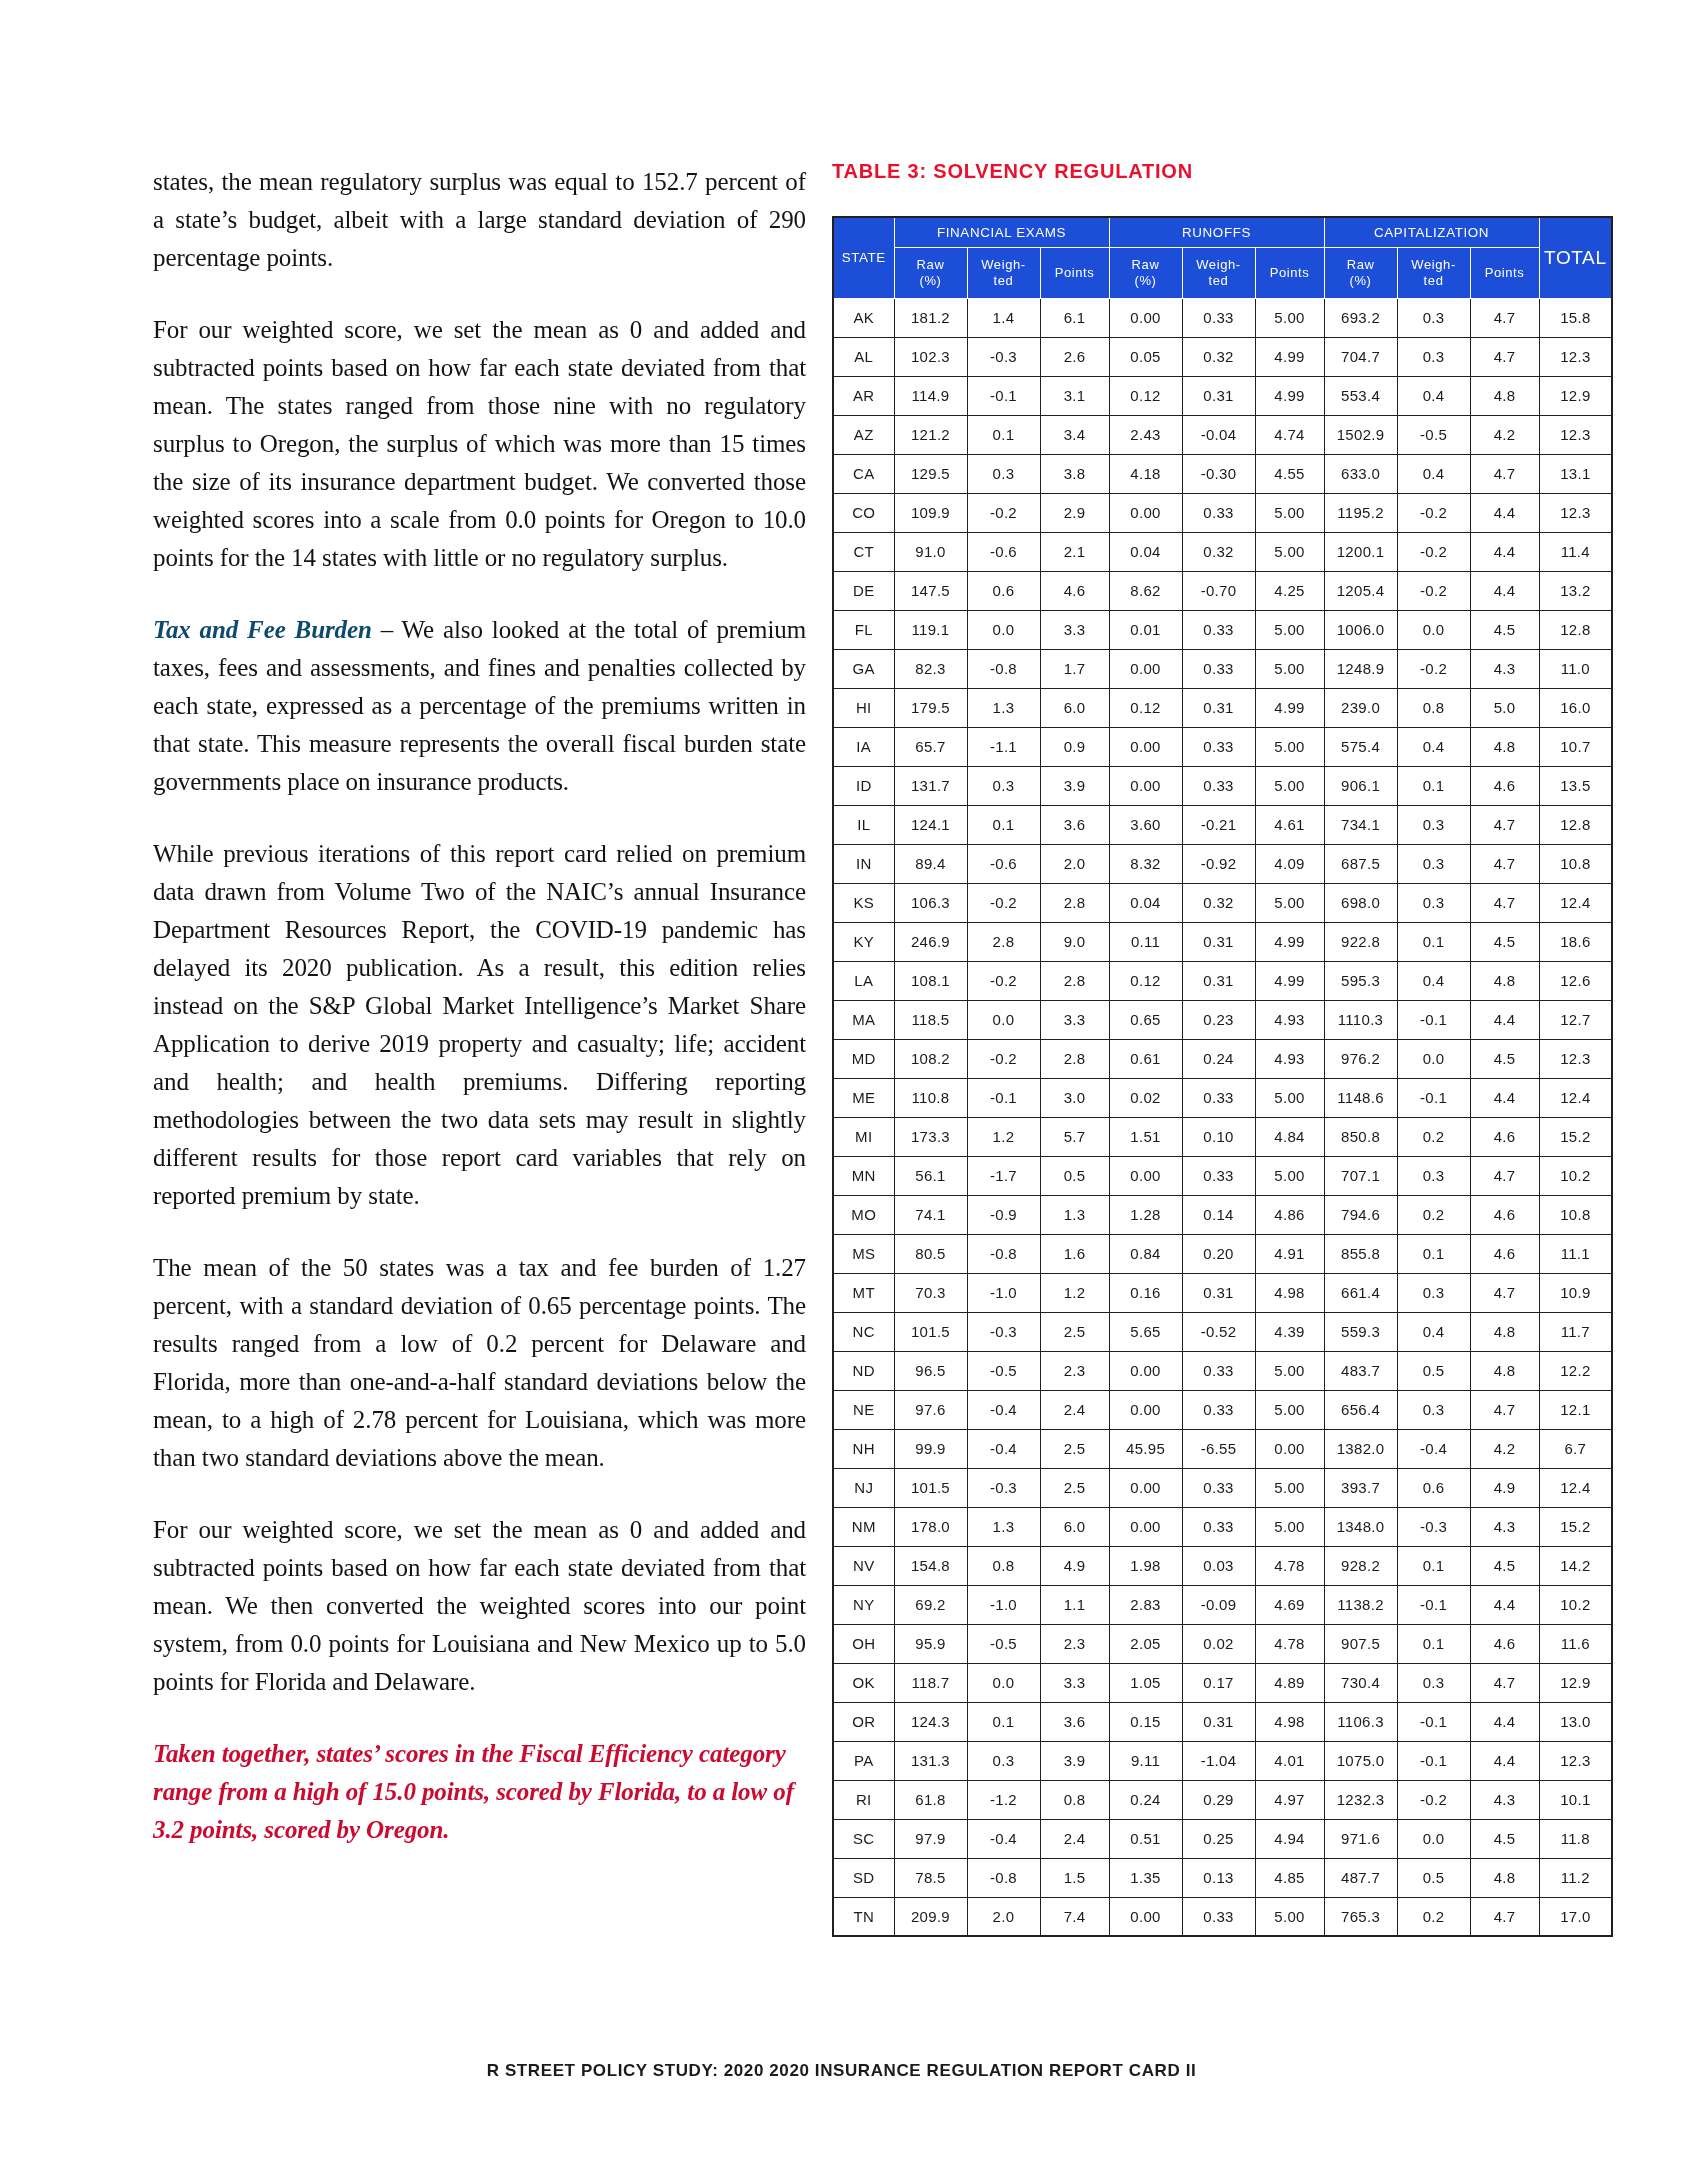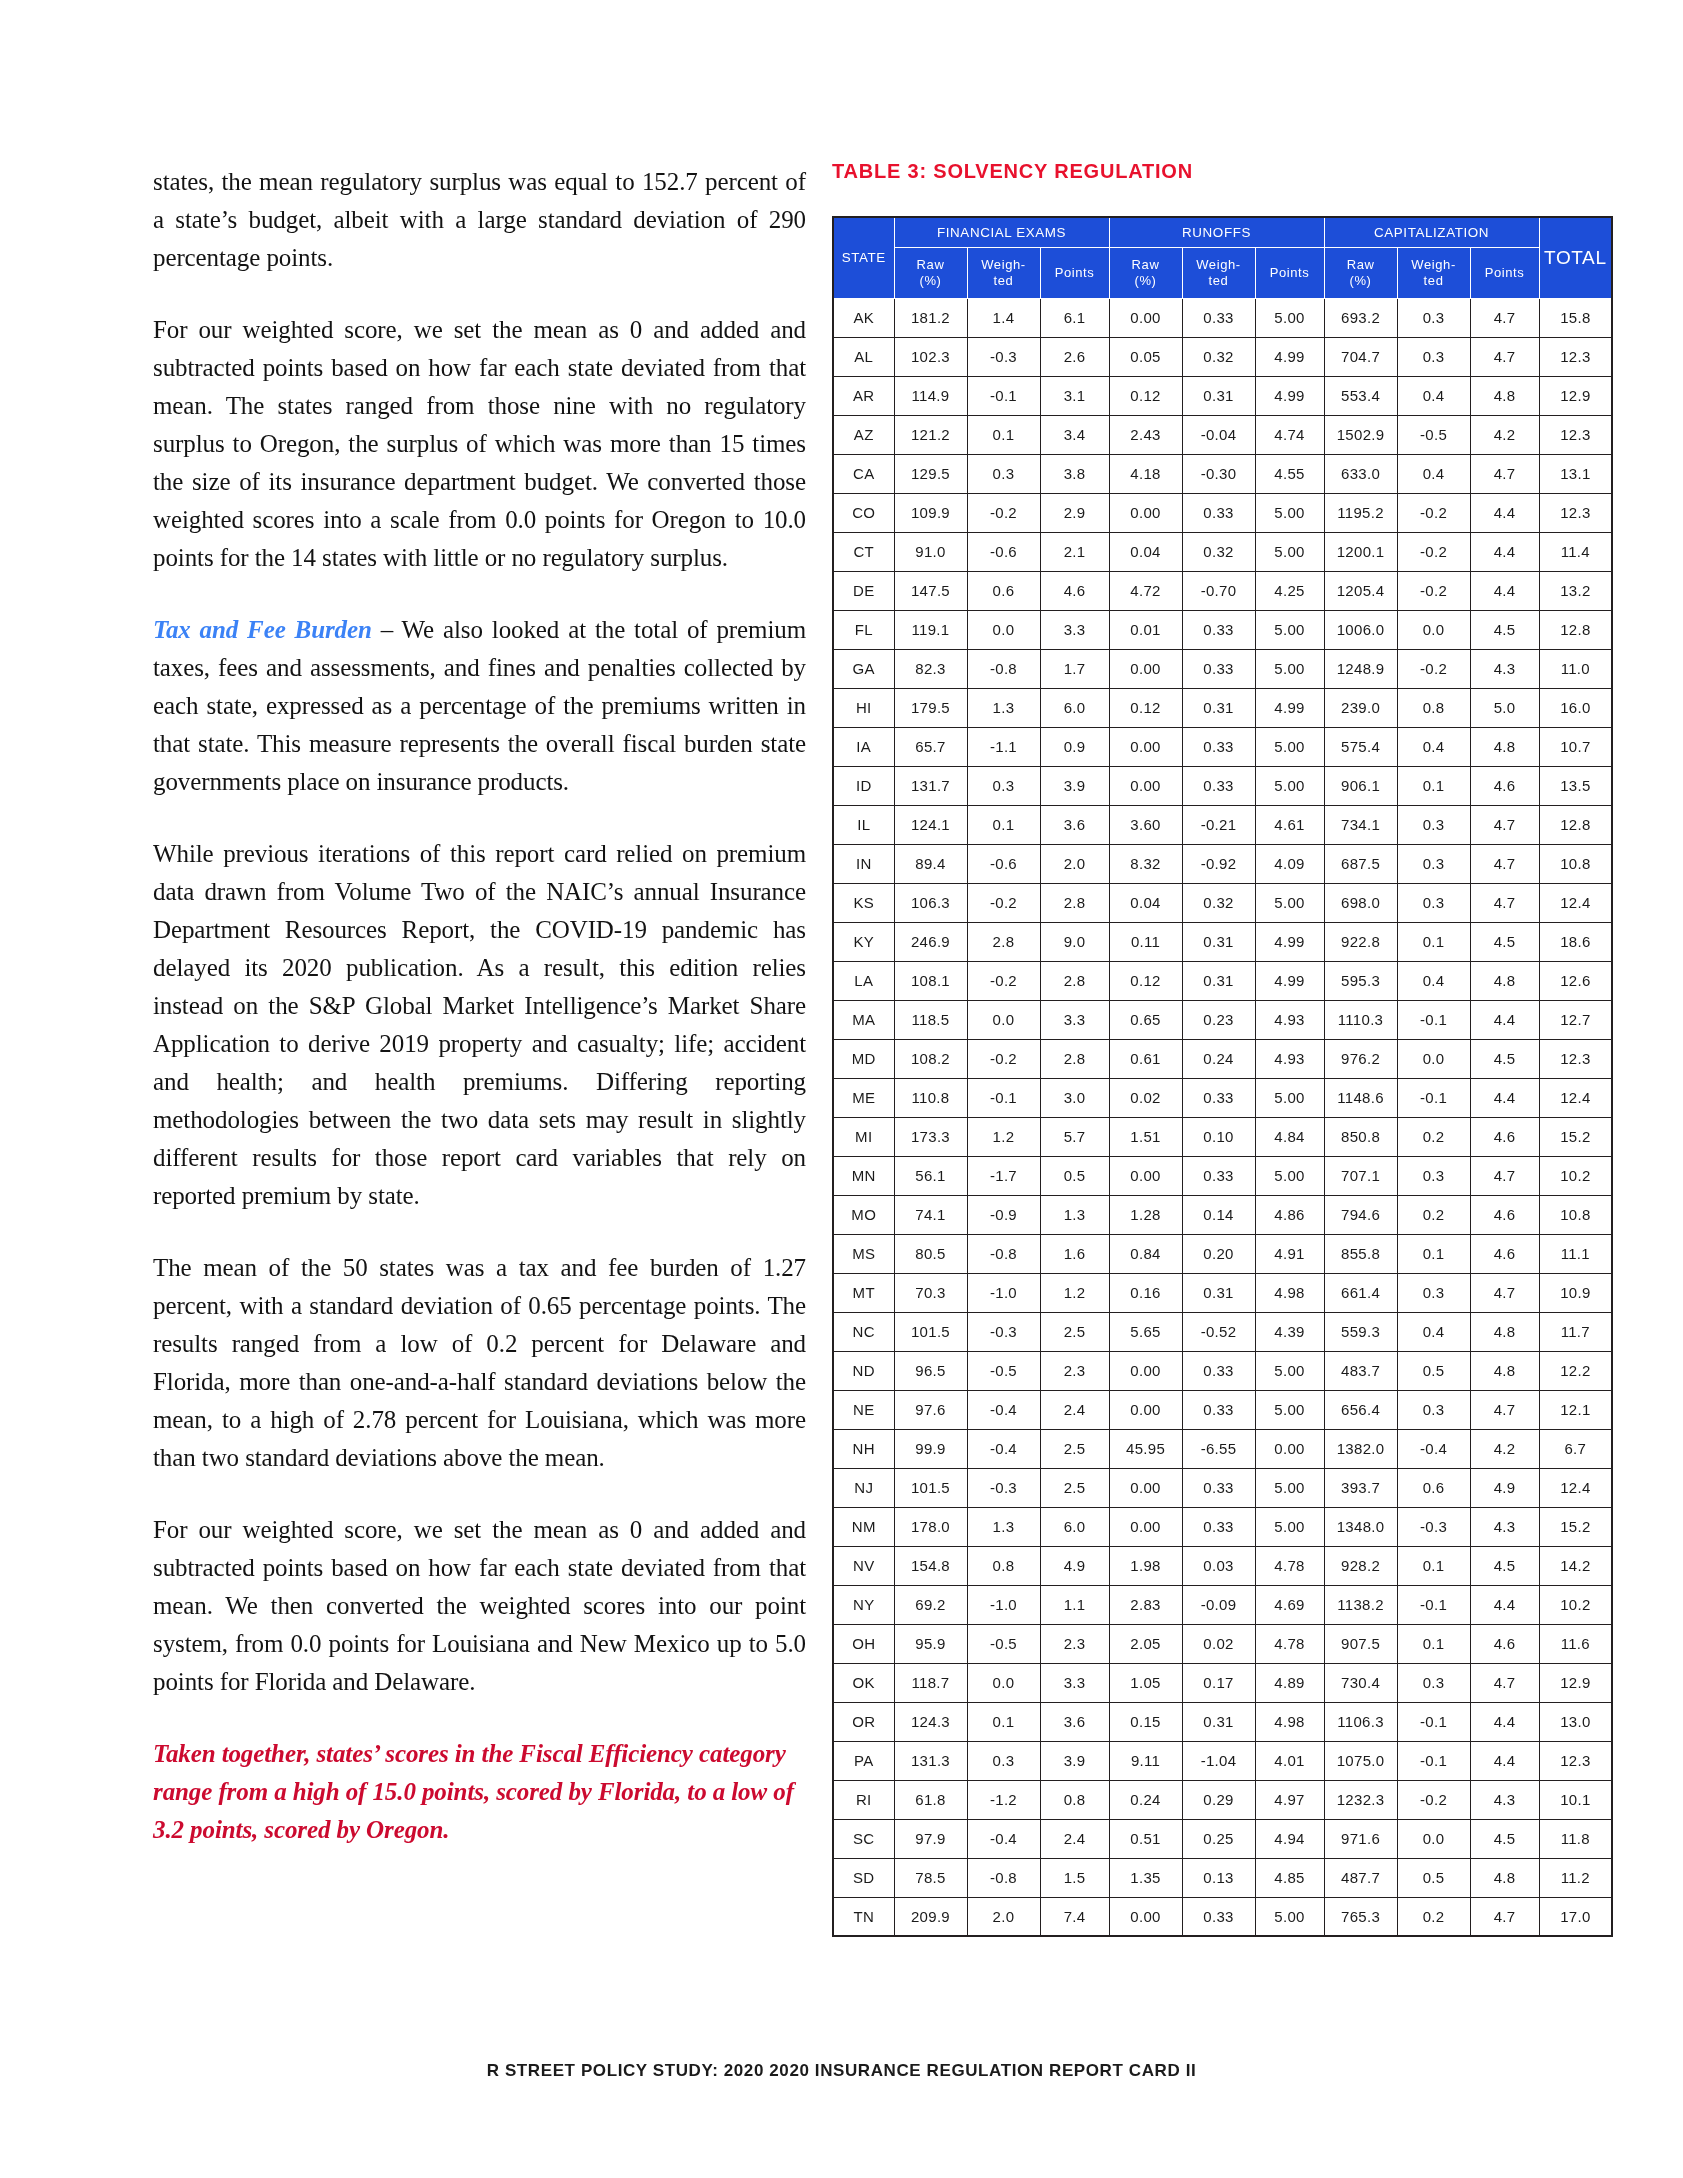--- a/index.html
+++ b/index.html
@@ -30,21 +30,21 @@
     font-family: "Liberation Serif", serif;
     font-size: 25px;
     line-height: 38px;
     color: #131313;
     text-align: justify;
     margin: 0 0 34px 0;
     letter-spacing: -0.1px;
   }
   .para:last-child { margin-bottom: 0; }
   .lead-red {
-    color: #3b82f6;
+    color: #0c4a6e;
     font-style: italic;
     font-weight: 700;
   }
   .para.red-note {
     color: #cc0a2f;
     font-style: italic;
     font-weight: 700;
     text-align: left;
   }
 
@@ -300,21 +300,21 @@
             <td>1200.1</td>
             <td>-0.2</td>
             <td class="points grp-start">4.4</td>
             <td class="total">11.4</td>
           </tr>
           <tr>
             <td class="state">DE</td>
             <td>147.5</td>
             <td>0.6</td>
             <td class="points grp-start">4.6</td>
-            <td>4.72</td>
+            <td>8.62</td>
             <td>-0.70</td>
             <td class="points grp-start">4.25</td>
             <td>1205.4</td>
             <td>-0.2</td>
             <td class="points grp-start">4.4</td>
             <td class="total">13.2</td>
           </tr>
           <tr>
             <td class="state">FL</td>
             <td>119.1</td>

